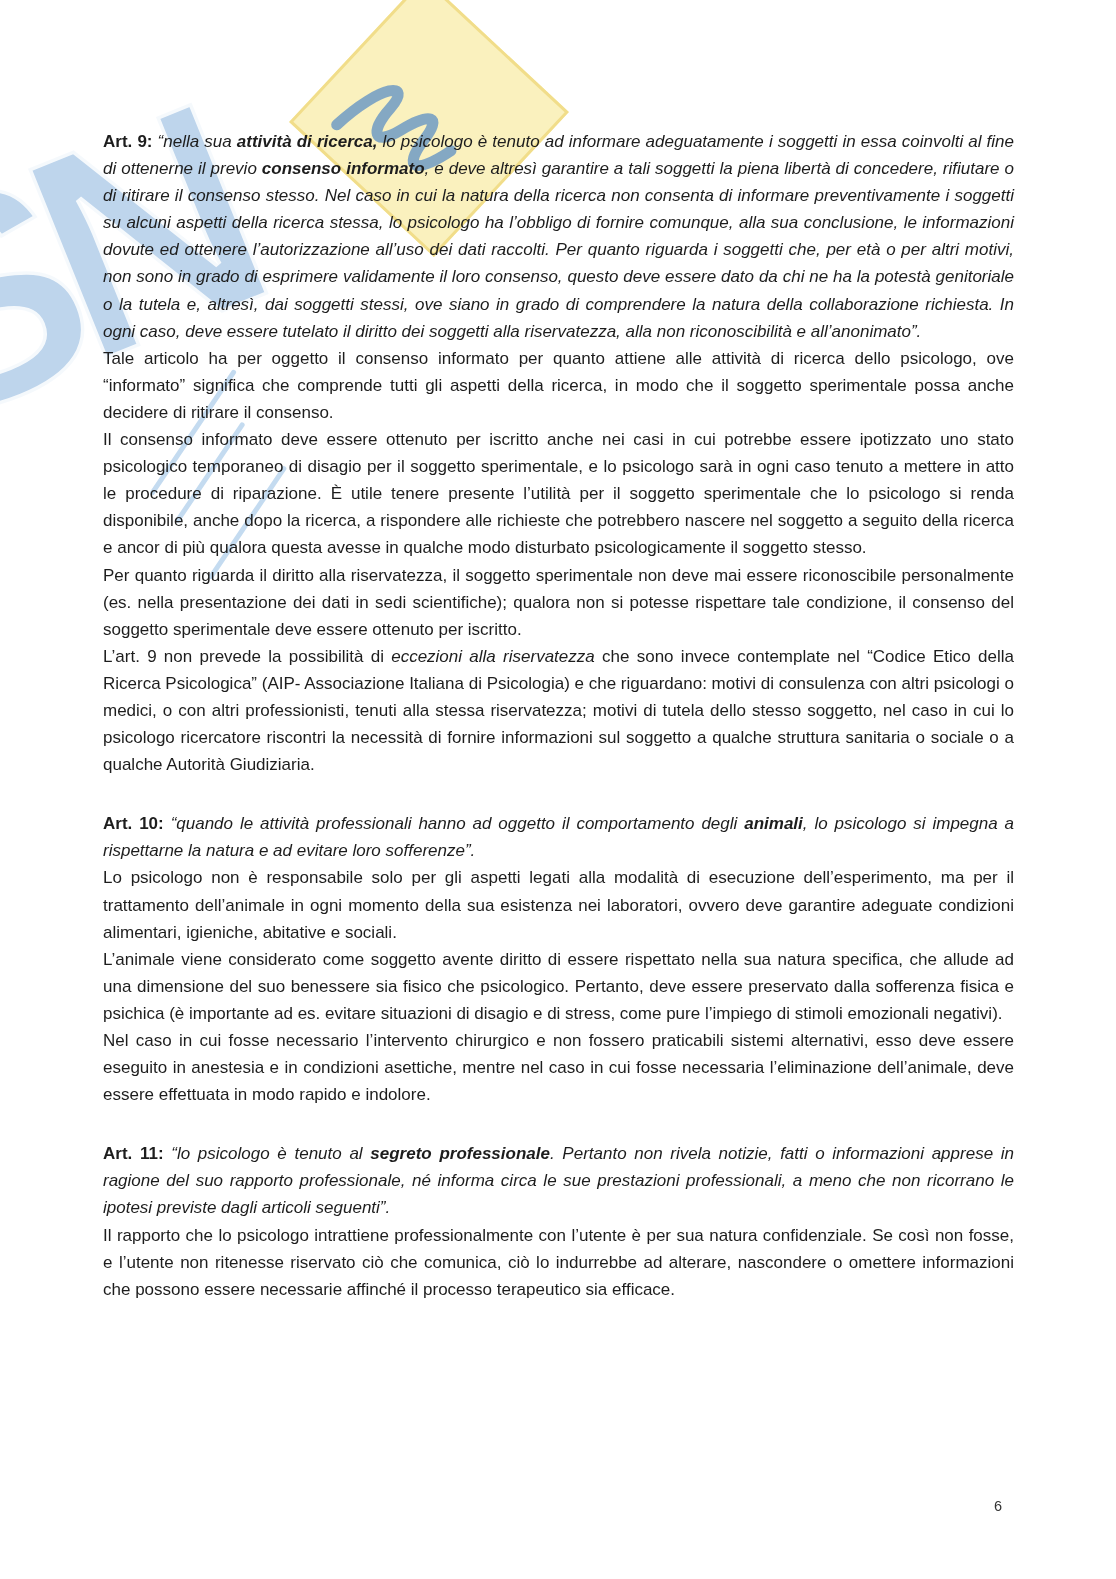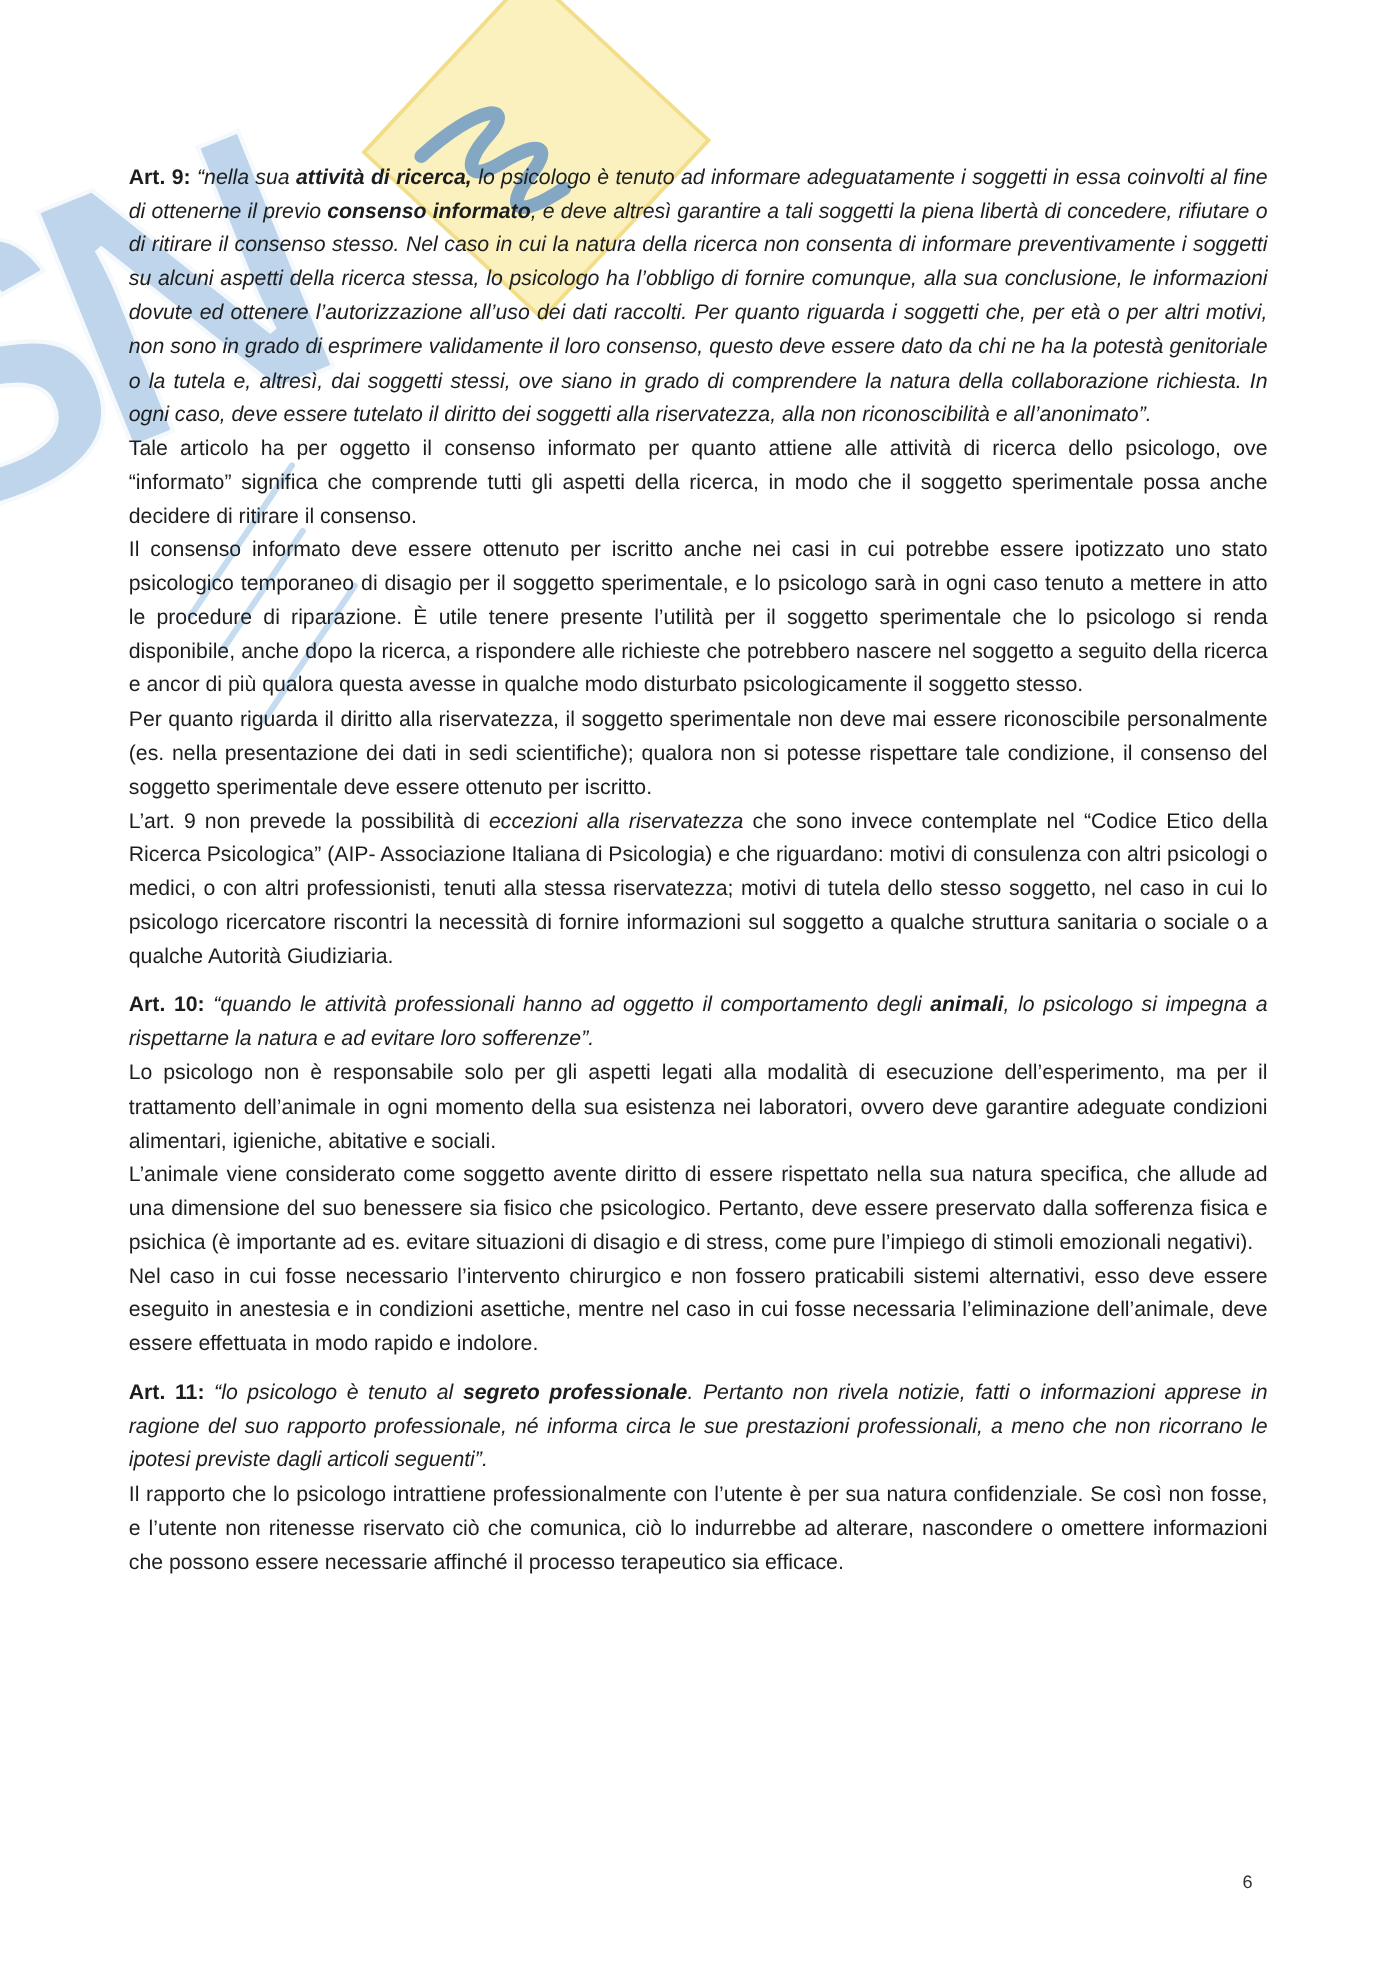--- a/index.html
+++ b/index.html
@@ -73,21 +73,21 @@
     width: 911px;
     z-index: 2;
   }
   p.para {
     margin: 0;
     font-size: 17px;
     line-height: 27.1px;
     color: #1d1d1d;
     text-align: justify;
   }
-  p.para.gap { margin-top: 12px; }
+  p.para.gap { margin-top: 32px; }
   .run-b { font-weight: bold; }
   .run-i { font-style: italic; }
   .page-number {
     position: absolute;
     left: 986px;
     top: 1498px;
     width: 24px;
     text-align: center;
     font-size: 14.5px;
     color: #333333;

